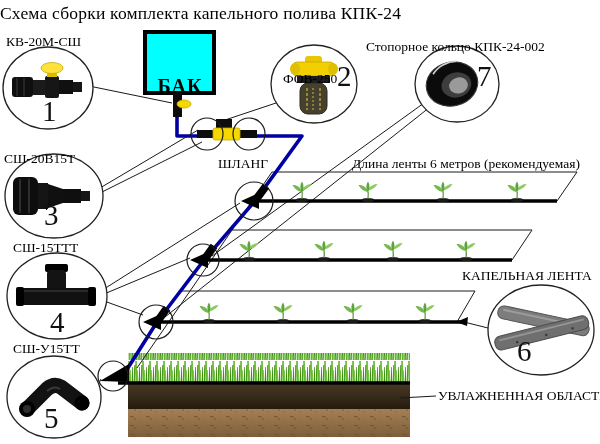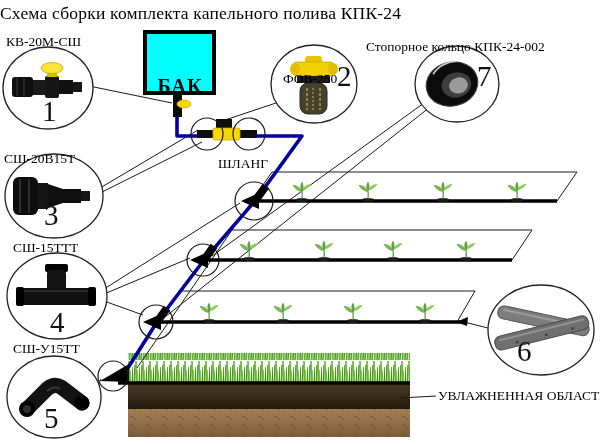--- a/index.html
+++ b/index.html
@@ -248,22 +248,24 @@
   <div class="txt title">Схема сборки комплекта капельного полива КПК-24</div>
 
   <div class="txt tank-label">БАК</div>
 
   <div class="txt lbl" style="left:6px;top:35px;">КВ-20М-СШ</div>
   <div class="txt lbl" style="left:283px;top:34px;margin-top:38px;">ФОВ-250</div>
   <div class="txt lbl" style="left:366px;top:32px;margin-top:8px;">Стопорное кольцо КПК-24-002</div>
   <div class="txt lbl" style="left:4px;top:152px;">СШ-20В15Т</div>
   <div class="txt lbl" style="left:13px;top:241px;">СШ-15ТТТ</div>
   <div class="txt lbl" style="left:13px;top:342px;">СШ-У15ТТ</div>
+  <div class="txt lbl" style="left:462px;top:269px;">КАПЕЛЬНАЯ ЛЕНТА</div>
 
   <div class="txt lbl" style="left:218px;top:157px;">ШЛАНГ</div>
+  <div class="txt lbl" style="left:352px;top:157px;">Длина ленты 6 метров (рекомендуемая)</div>
   <div class="txt lbl" style="left:438px;top:389px;">УВЛАЖНЕННАЯ ОБЛАСТЬ</div>
 
   <div class="txt num" style="left:42px;top:96px;">1</div>
   <div class="txt num" style="left:337px;top:61px;">2</div>
   <div class="txt num" style="left:477px;top:61px;">7</div>
   <div class="txt num" style="left:44px;top:200px;">3</div>
   <div class="txt num" style="left:50px;top:307px;">4</div>
   <div class="txt num" style="left:44px;top:403px;">5</div>
   <div class="txt num" style="left:517px;top:336px;">6</div>
 </div>

